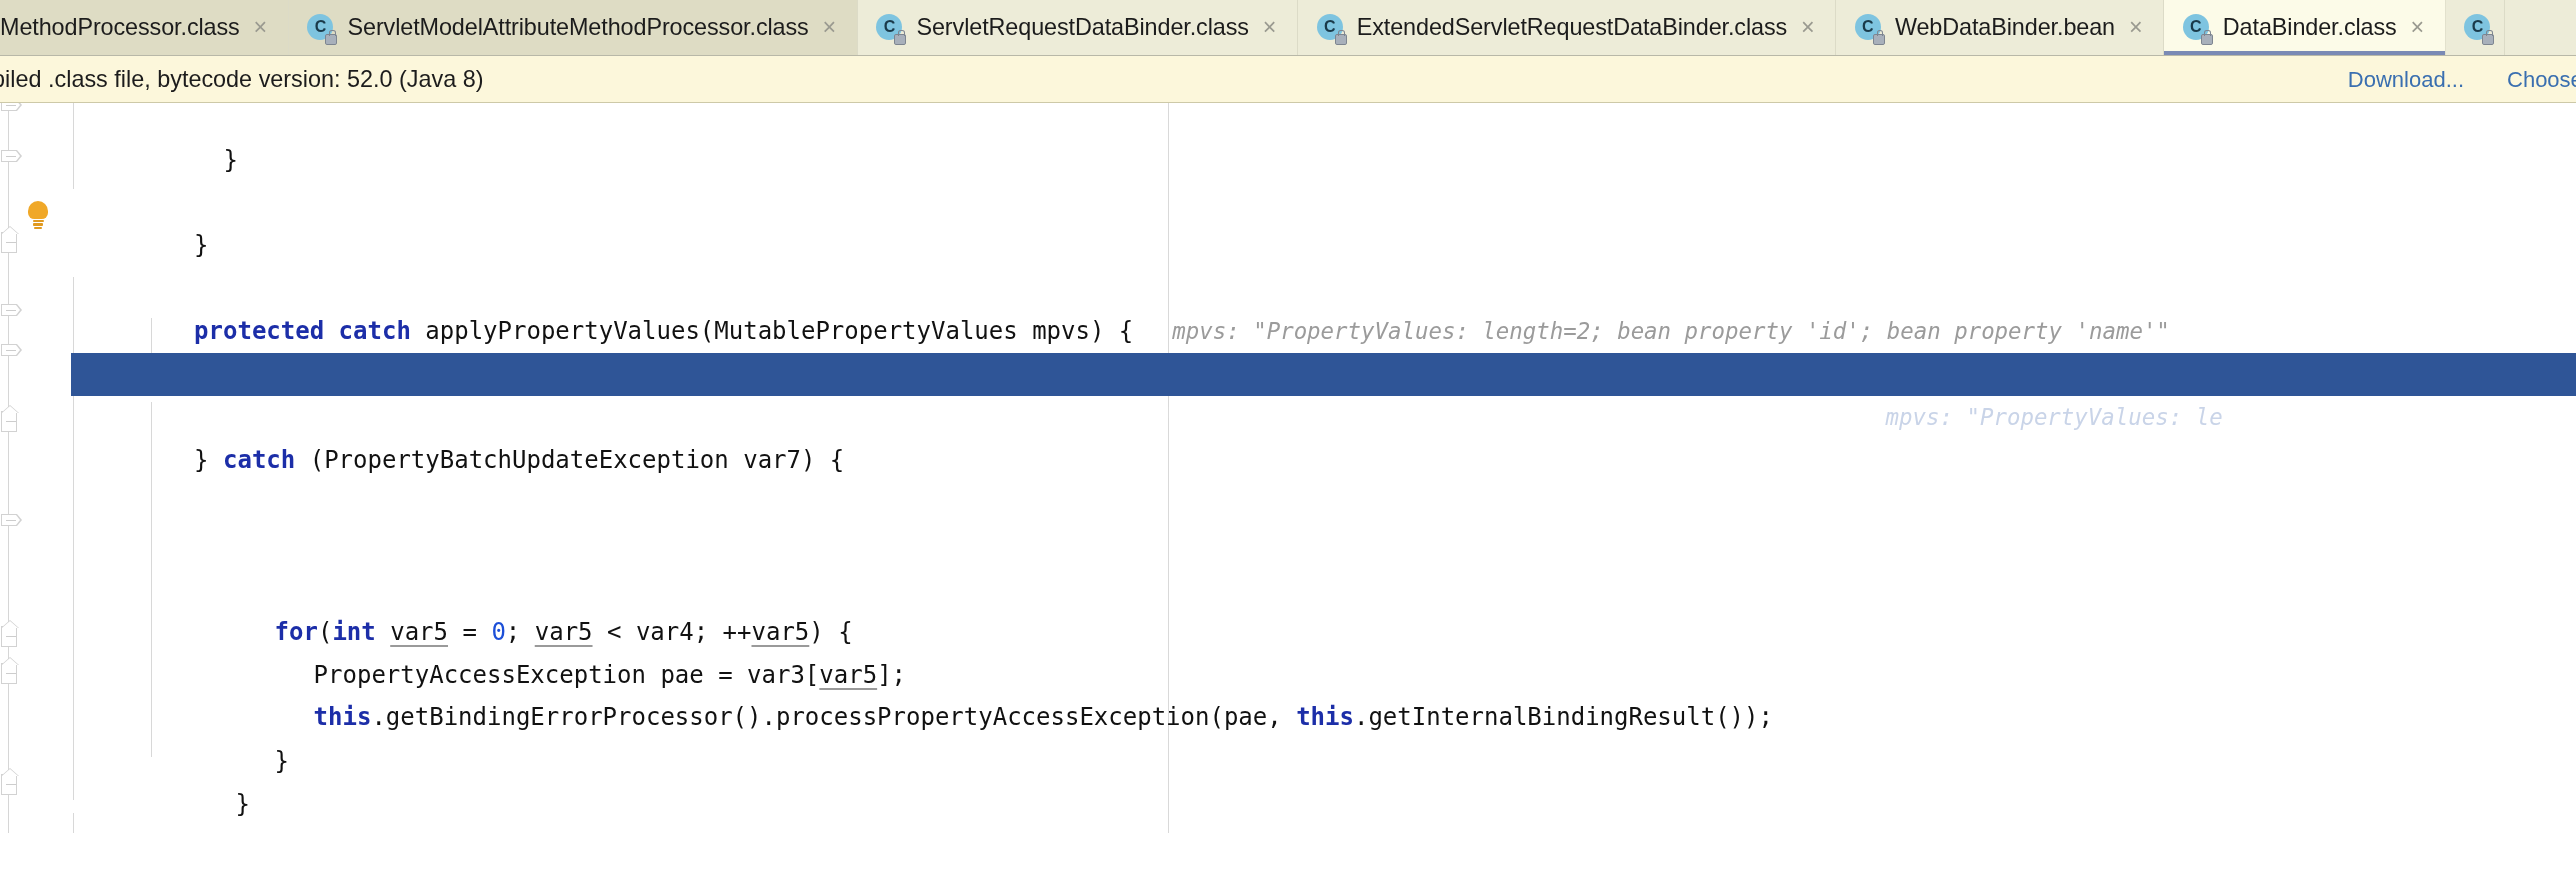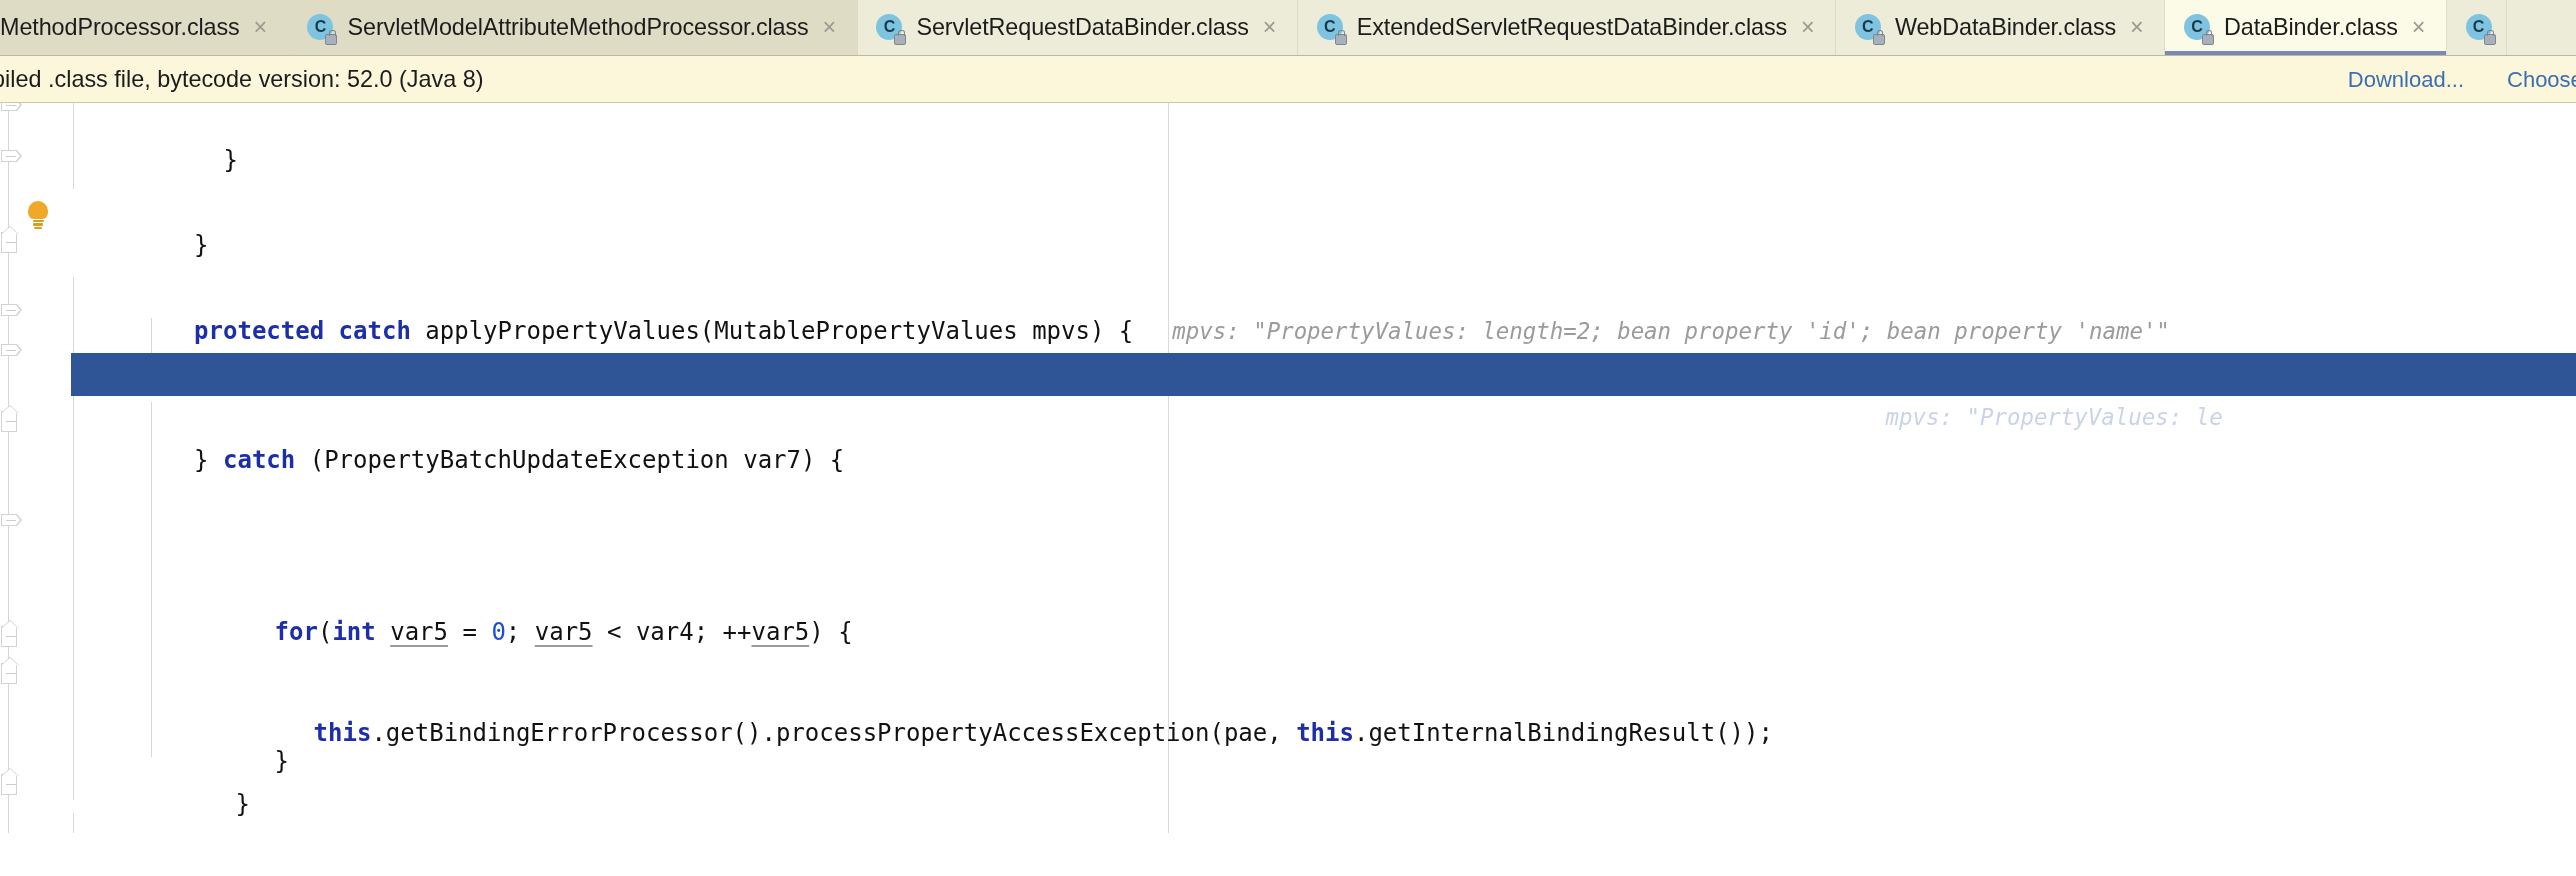--- a/index.html
+++ b/index.html
@@ -354,21 +354,21 @@
       <span class="tab-close">×</span>
     </div>
 
     <div class="tab">
       <span class="class-icon">
         <span class="disc">
             <span>C</span>
           </span>
           <span class="lock"></span>
       </span>
-      <span class="tab-label">WebDataBinder.class</span>
+      <span class="tab-label">WebDataBinder.bean</span>
       <span class="tab-close">×</span>
     </div>
 
     <div class="tab active">
       <span class="class-icon">
         <span class="disc">
             <span>C</span>
           </span>
           <span class="lock"></span>
       </span>
@@ -472,22 +472,25 @@
       <div class="code-line" style="top:293px; padding-left:7.5px;">
         <span>} </span><span class="kw">catch</span><span> (PropertyBatchUpdateException var7) {</span>
       </div>
 
 
 
       <div class="code-line" style="top:465px; padding-left:88px;">
         <span class="kw">for</span><span>(</span><span class="kw">int</span><span> </span><span class="uline">var5</span><span> = </span><span class="num">0</span><span>; </span><span class="uline">var5</span><span> &lt; var4; ++</span><span class="uline">var5</span><span>) {</span>
       </div>
 
-
-      <div class="code-line" style="top:566px; padding-left:127px;">
+      <div class="code-line" style="top:508px; padding-left:127px;">
+        <span>PropertyAccessException pae = var3[</span><span class="uline">var5</span><span>];</span>
+      </div>
+
+      <div class="code-line" style="top:550px; padding-left:127px;">
         <span class="kw">this</span><span>.getBindingErrorProcessor().processPropertyAccessException(pae, </span><span class="kw">this</span><span>.getInternalBindingResult());</span>
       </div>
 
       <div class="code-line" style="top:594px; padding-left:88px;">
         <span>}</span>
       </div>
 
       <div class="code-line" style="top:637px; padding-left:49px;">
         <span>}</span>
       </div>

